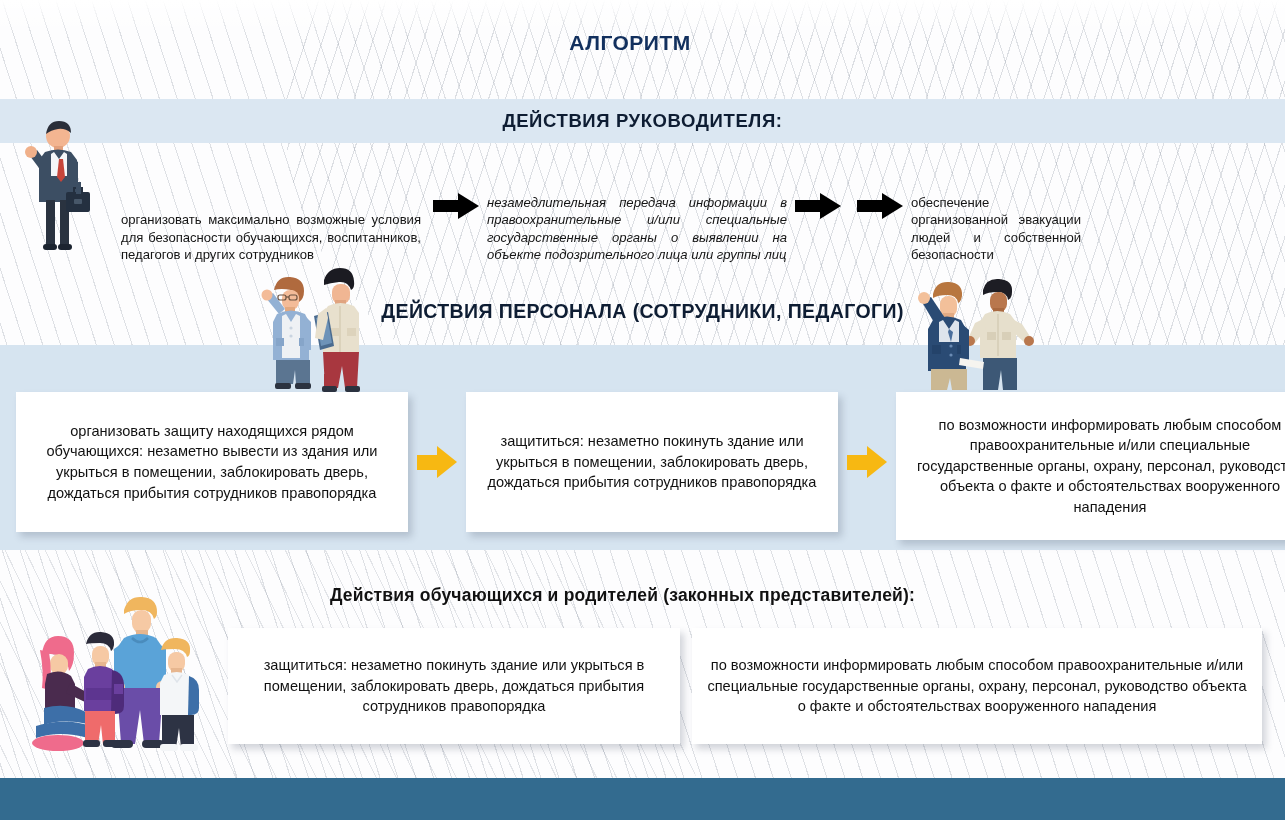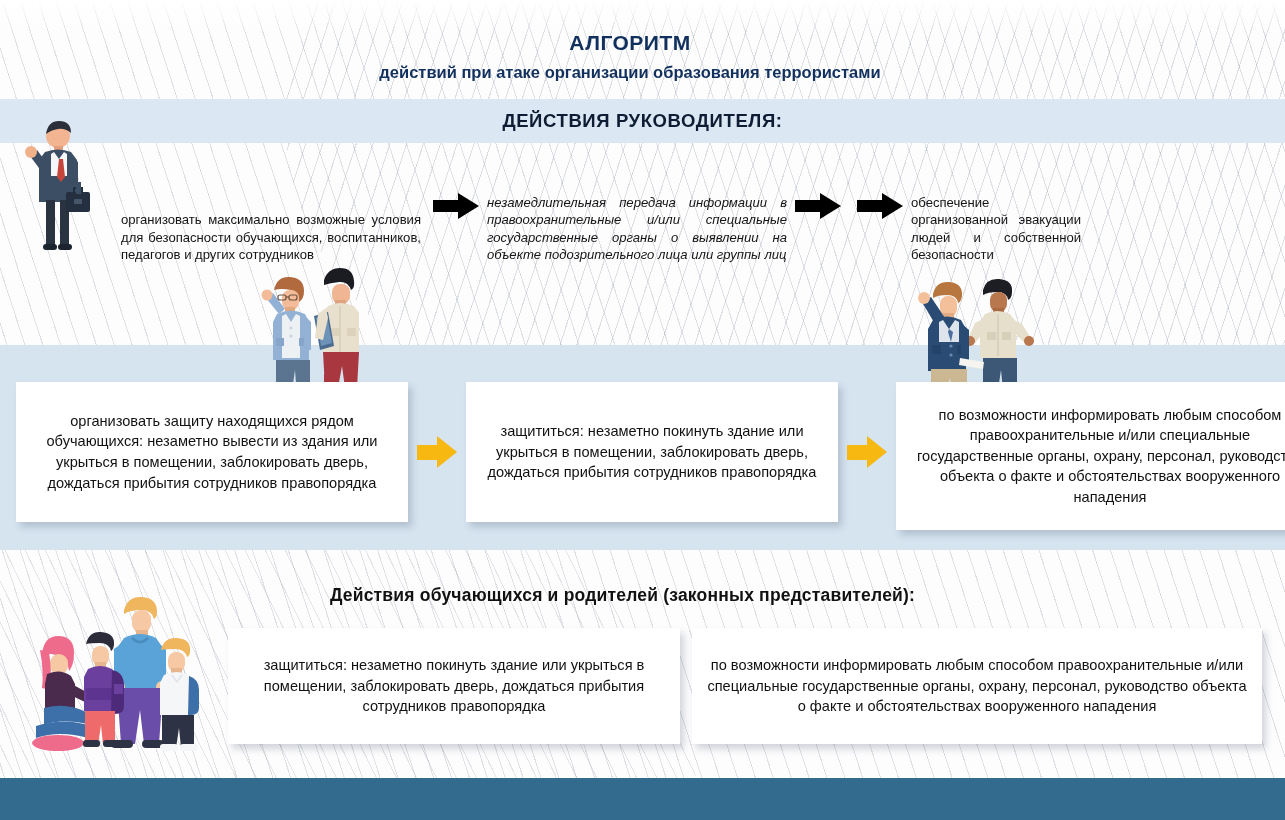--- a/index.html
+++ b/index.html
@@ -98,21 +98,21 @@
 
   
   .staff-title{
     position:absolute;top:300px;left:0;width:1285px;text-align:center;
     font-size:19.5px;font-weight:bold;color:#0e1d33;letter-spacing:.4px;z-index:7;
   }
   .band-staff{
     position:absolute;top:345px;left:0;width:1285px;height:205px;background:#d6e4f0;z-index:1;
   }
   .staff-row{
-    position:absolute;top:382px;left:0;width:1285px;z-index:6;
+    position:absolute;top:392px;left:0;width:1285px;z-index:6;
     display:flex;align-items:flex-start;
   }
   .card{
     background:#ffffff;
     box-shadow:4px 5px 7px rgba(60,70,90,.22);
     padding:16px 14px;
     font-size:14.6px;line-height:20.6px;color:#111;
     text-align:center;
     box-sizing:border-box;
   }
@@ -166,21 +166,20 @@
 
 <div class="page">
 
   <div class="bg-pattern"></div>
   <div class="bg-swoosh"></div>
   <div class="bg-swoosh2"></div>
   <div class="bg-fade-top"></div>
 
   <div class="title-wrap">
     <div class="title-main">АЛГОРИТМ</div>
-    <div class="title-sub">действий при атаке организации образования террористами</div>
   </div>
 
   <div class="band-leader"></div>
   <div class="band-leader-title">ДЕЙСТВИЯ РУКОВОДИТЕЛЯ:</div>
 
   <div class="illus" id="illus-leader">
     <svg width="80" height="150" viewBox="0 0 80 150">
 
       <path d="M26 60 L14 44 L21 38 L33 54 Z" fill="#3c4e63"></path>
       <circle cx="15" cy="40" r="6" fill="#f0b08a"></circle>
@@ -310,20 +309,21 @@
       <circle cx="46" cy="74" r="1.6" fill="#6a8bb4"></circle>
       <circle cx="46" cy="83" r="1.6" fill="#6a8bb4"></circle>
 
       <path d="M57 52 l7 6 v30 h-8 v-30 Z" fill="#2a4b74"></path>
       <path d="M55 86 l24 4 l-1 7 l-24-4 Z" fill="#f6f4ef"></path>
 
       <path d="M26 97 h36 v21 h-15 l-2-12 l-3 12 h-16 Z" fill="#cbb893"></path>
     </svg>
   </div>
 
+  <div class="staff-title">ДЕЙСТВИЯ ПЕРСОНАЛА (СОТРУДНИКИ, ПЕДАГОГИ)</div>
 
   <div class="staff-row">
     <div class="card sc1">
       <span>организовать защиту находящихся рядом обучающихся: незаметно вывести из здания или укрыться в помещении, заблокировать дверь, дождаться прибытия сотрудников правопорядка</span>
     </div>
     <div class="arrow-y-wrap">
       <span class="arrow-yellow"></span>
     </div>
     <div class="card sc2">
       <span>защититься: незаметно покинуть здание или укрыться в помещении, заблокировать дверь, дождаться прибытия сотрудников правопорядка</span>

